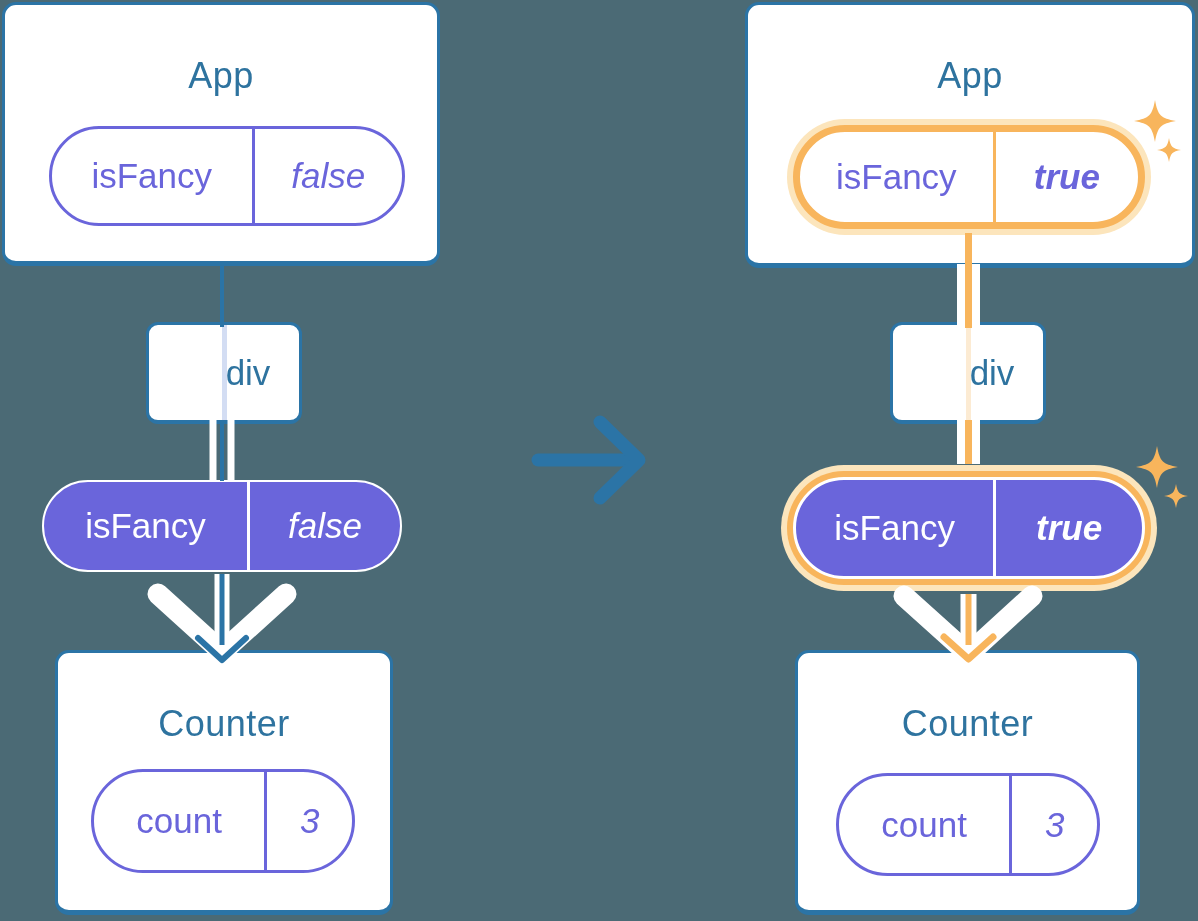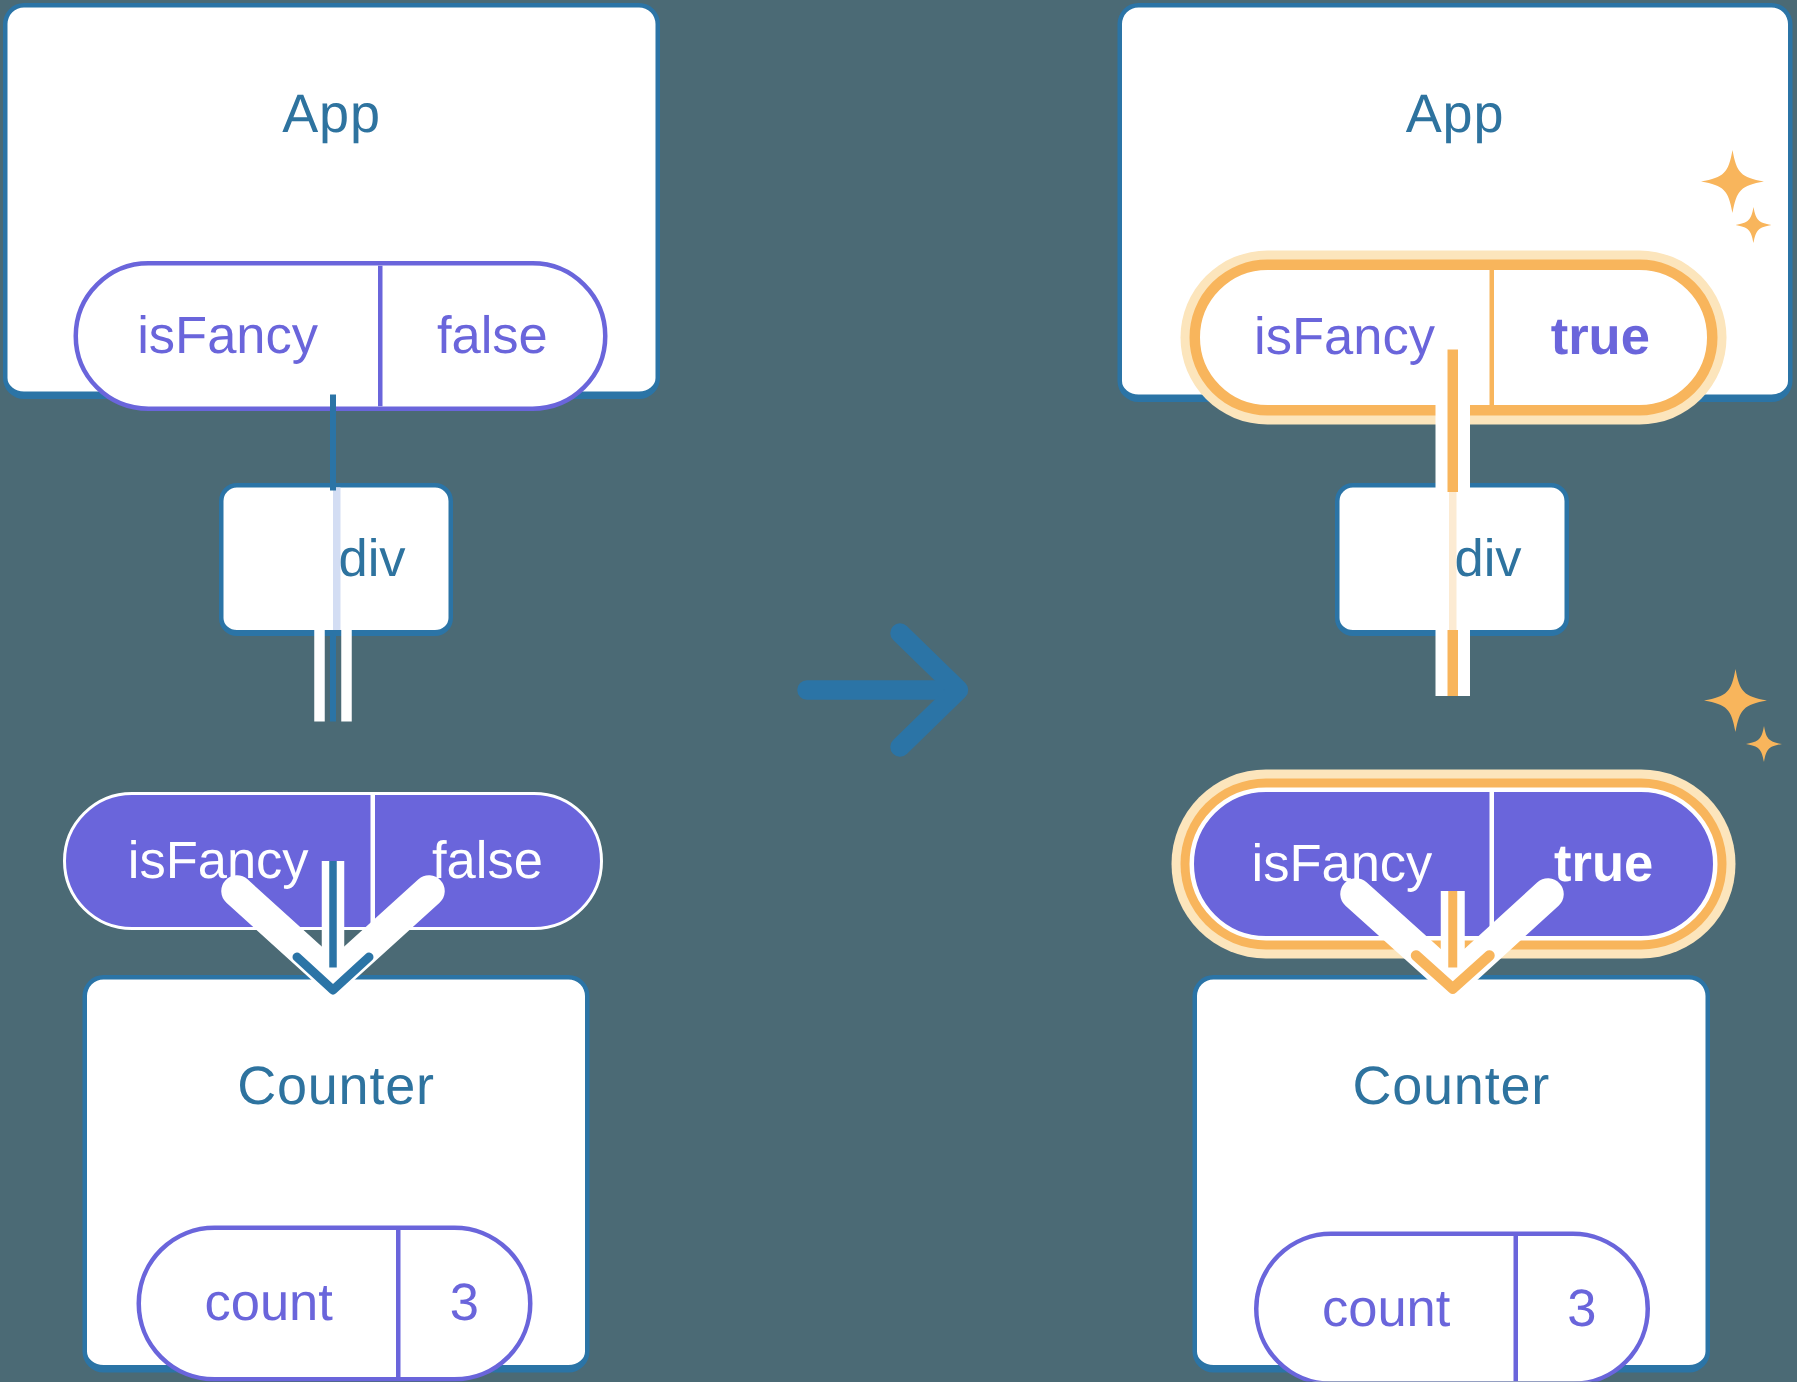--- a/index.html
+++ b/index.html
@@ -27,25 +27,25 @@
     border-bottom-width:4px;border-radius:12px;
     display:flex;align-items:center;justify-content:center;padding-left:48px;
   }
   .node-label{position:relative;z-index:1;font-size:35px;font-weight:500;color:var(--c-title-text);}
   .thread-line{position:absolute;left:50%;top:0;bottom:0;width:5px;margin-left:-2.5px;}
   .thread-lavender{background:var(--c-lavender-line);}
   .thread-pale-orange{background:var(--c-orange-pale-line);}
 
   .pill{
     position:absolute;box-sizing:border-box;display:flex;align-items:stretch;
-    border-radius:60px;overflow:hidden;font-size:35px;margin-top:48px;
+    border-radius:60px;overflow:hidden;font-size:35px;
   }
   .pill .cell{display:flex;align-items:center;justify-content:center;}
   .pill .cell.key{flex:0 0 57%;}
-  .pill .cell.val{flex:1 1 auto;}
+  .pill .cell.val{flex:1 1 auto;font-style:italic;}
 
   .outline-pill{background:var(--c-white);border:3px solid var(--c-purple);color:var(--c-purple);}
   .outline-pill .cell.key{border-right:3px solid var(--c-purple);}
 
   .solid-pill{background:var(--c-purple);border:2px solid var(--c-white);color:var(--c-white);}
   .solid-pill .cell.key{border-right:3px solid var(--c-white);}
 
   .hl-outline-pill{
     background:var(--c-white);border:7px solid var(--c-orange);color:var(--c-purple);
     box-shadow:0 0 0 6px var(--c-orange-halo);

